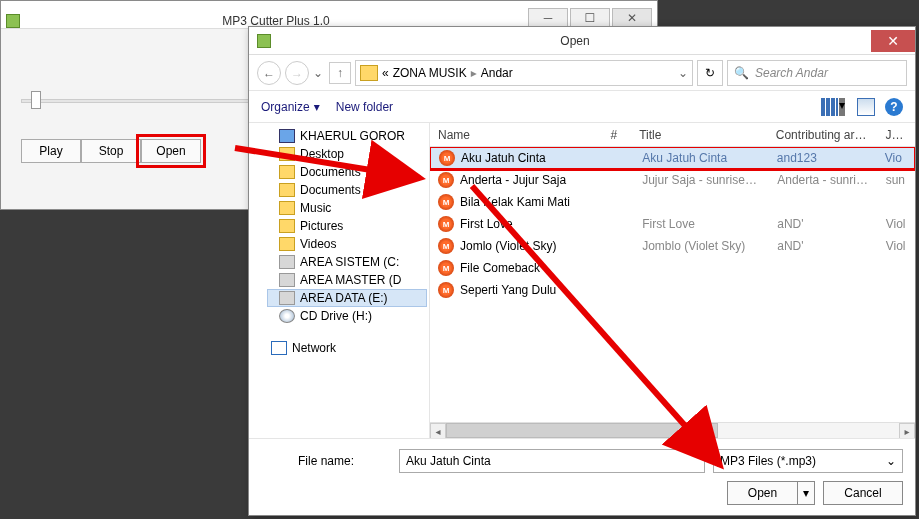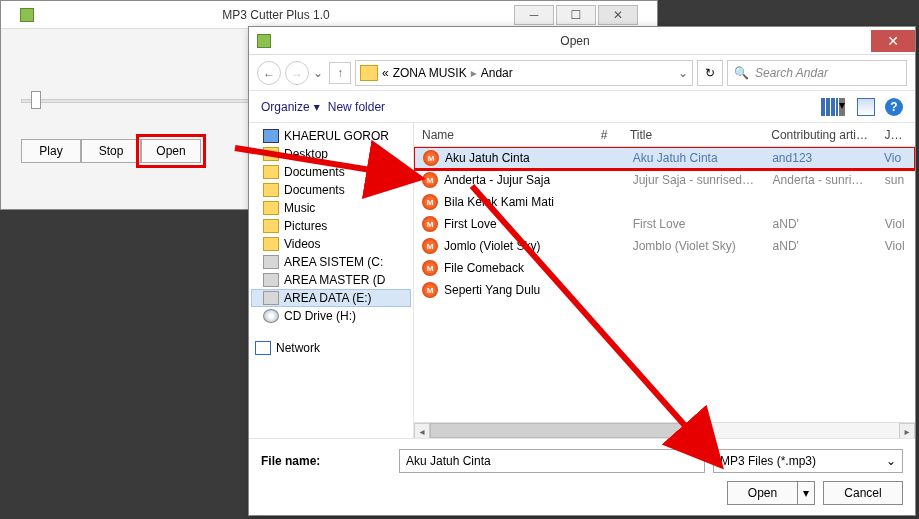--- a/index.html
+++ b/index.html
@@ -1,20 +1,20 @@
 <!DOCTYPE html>
 <html><head>
 <meta charset="utf-8">
 <style>
   * { box-sizing: border-box; margin: 0; padding: 0; font-family: "Segoe UI", Tahoma, sans-serif; font-size: 12px; }
   body { background: #3a3a3a; width: 919px; height: 519px; position: relative; overflow: hidden; }
 
   
   .app-window { position: absolute; top: 0; left: 0; width: 658px; height: 210px; background: #fff; border: 1px solid #8a8a8a; }
-  .app-titlebar { height: 28px; background: #fff; display: flex; align-items: center; padding: 0 19px; border-bottom: 1px solid #ddd; }
+  .app-titlebar { height: 28px; background: #fff; display: flex; align-items: flex-end; padding: 0 5px; border-bottom: 1px solid #ddd; }
   .app-title { flex: 1; text-align: center; color: #333; }
   .title-icon { width: 14px; height: 14px; background: #8cc152; border: 1px solid #5b8c2a; margin-right: 6px; }
   .win-controls { display: flex; }
   .win-btn { width: 40px; height: 20px; background: #f0f0f0; border: 1px solid #bbb; margin-left: 2px; display: flex; align-items: center; justify-content: center; color: #555; }
   .win-close { background: #e5e5e5; }
   .app-body { padding: 10px; background: #f4f4f4; height: calc(100% - 28px); position: relative; }
   .mark-btn { position: absolute; right: 20px; top: 10px; width: 50px; height: 22px; background: #f0f0f0; border: 1px solid #aaa; padding: 2px 8px; overflow: hidden; white-space: nowrap; }
   .slider-area { position: absolute; top: 60px; left: 20px; width: 600px; height: 24px; }
   .slider-track { position: absolute; top: 10px; left: 0; right: 0; height: 4px; background: #e5e5e5; border: 1px solid #ccc; }
   .slider-thumb { position: absolute; top: 2px; left: 10px; width: 10px; height: 18px; background: #fff; border: 1px solid #999; }
@@ -33,29 +33,29 @@
   .nav-btn { width: 24px; height: 24px; border: 1px solid #ccc; border-radius: 50%; background: #fff; display: flex; align-items: center; justify-content: center; color: #666; }
   .nav-arrow-down { width: 12px; color: #666; }
   .nav-up { width: 22px; height: 22px; border: 1px solid #ccc; background: #fff; display: flex; align-items: center; justify-content: center; color: #666; }
   .breadcrumb { flex: 1; height: 26px; border: 1px solid #ccc; background: #fff; display: flex; align-items: center; padding: 0 4px; gap: 4px; overflow: hidden; }
   .bc-folder { width: 18px; height: 16px; background: #ffd869; border: 1px solid #c9a020; }
   .bc-sep { color: #888; }
   .bc-drop { margin-left: auto; color: #666; }
   .refresh-btn { width: 26px; height: 26px; border: 1px solid #ccc; background: #fff; display: flex; align-items: center; justify-content: center; }
   .search-box { width: 180px; height: 26px; border: 1px solid #ccc; background: #fff; display: flex; align-items: center; padding: 0 6px; color: #888; gap: 6px; }
 
-  .toolbar-row { height: 32px; display: flex; align-items: center; padding: 0 12px; gap: 8px; border-bottom: 1px solid #e5e5e5; }
+  .toolbar-row { height: 32px; display: flex; align-items: center; padding: 0 12px; gap: 16px; border-bottom: 1px solid #e5e5e5; }
   .tb-item { display: flex; align-items: center; gap: 4px; color: #1a1a7a; }
   .tb-right { margin-left: auto; display: flex; gap: 10px; align-items: center; }
   .view-icon { width: 26px; height: 18px; display: flex; gap: 1px; }
   .view-icon span { width: 4px; background: #3b6fb5; }
   .preview-icon { width: 18px; height: 18px; border: 1px solid #3b6fb5; background: linear-gradient(#cde, #fff); }
   .help-icon { width: 18px; height: 18px; border-radius: 50%; background: #2a7ad1; color: #fff; display: flex; align-items: center; justify-content: center; font-weight: bold; }
 
-  .main-area { flex: 1; display: flex; overflow: hidden; }
+  .main-area { flex: 1; display: flex; overflow: hidden; margin-left: 16px; }
   .tree { width: 165px; border-right: 1px solid #e5e5e5; padding: 4px 2px; overflow: hidden; background: #fff; }
   .tree-item { display: flex; align-items: center; gap: 5px; padding: 2px 4px 2px 12px; white-space: nowrap; overflow: hidden; }
   .tree-item.selected { background: #d6e6f7; border: 1px solid #aac6e8; padding: 1px 3px 1px 11px; }
   .ti-icon { width: 16px; height: 14px; flex-shrink: 0; }
   .ico-folder { background: #ffd869; border: 1px solid #c9a020; }
   .ico-drive { background: #d7d7d7; border: 1px solid #999; }
   .ico-disc { background: radial-gradient(circle,#fff 20%, #bfcfe0 70%); border: 1px solid #888; border-radius: 50%; }
   .ico-comp { background: #6aa5e8; border: 1px solid #336; }
   .ico-net { background: #fff; border: 1px solid #2a6bbb; }
   .tree-gap { height: 14px; }
@@ -77,21 +77,21 @@
   .meta { color: #888; }
   .sel-meta { color: #5577aa; }
 
   .hscroll { height: 16px; border-top: 1px solid #e0e0e0; display: flex; }
   .sc-btn { width: 16px; height: 16px; background: #f0f0f0; border: 1px solid #ccc; display: flex; align-items: center; justify-content: center; color: #666; font-size: 10px; }
   .sc-track { flex: 1; background: #f5f5f5; position: relative; }
   .sc-thumb { position: absolute; left: 0; top: 0; bottom: 0; width: 60%; background: #d0d0d0; border: 1px solid #bbb; }
 
   .bottom { padding: 10px 12px; border-top: 1px solid #e5e5e5; display: flex; flex-direction: column; gap: 8px; }
   .fn-row { display: flex; align-items: center; gap: 8px; }
-  .fn-label { width: 130px; text-align: left; font-weight: bold; }
+  .fn-label { width: 130px; text-align: center; }
   .fn-input { flex: 1; height: 24px; border: 1px solid #aaa; padding: 0 6px; background: #fff; display: flex; align-items: center; }
   .filter-box { width: 190px; height: 24px; border: 1px solid #aaa; padding: 0 6px; display: flex; align-items: center; justify-content: space-between; background: #fff; gap: 28px; }
   .btn-row2 { display: flex; gap: 8px; justify-content: flex-end; }
   .dlg-btn { height: 24px; border: 1px solid #888; background: #fafafa; display: flex; align-items: center; justify-content: center; }
   .split-btn { display: flex; }
   .split-main { width: 70px; border-right: 0; }
   .split-drop { width: 18px; border: 1px solid #888; background: #fafafa; display: flex; align-items: center; justify-content: center; }
   .cancel-btn { width: 80px; }
 
   

